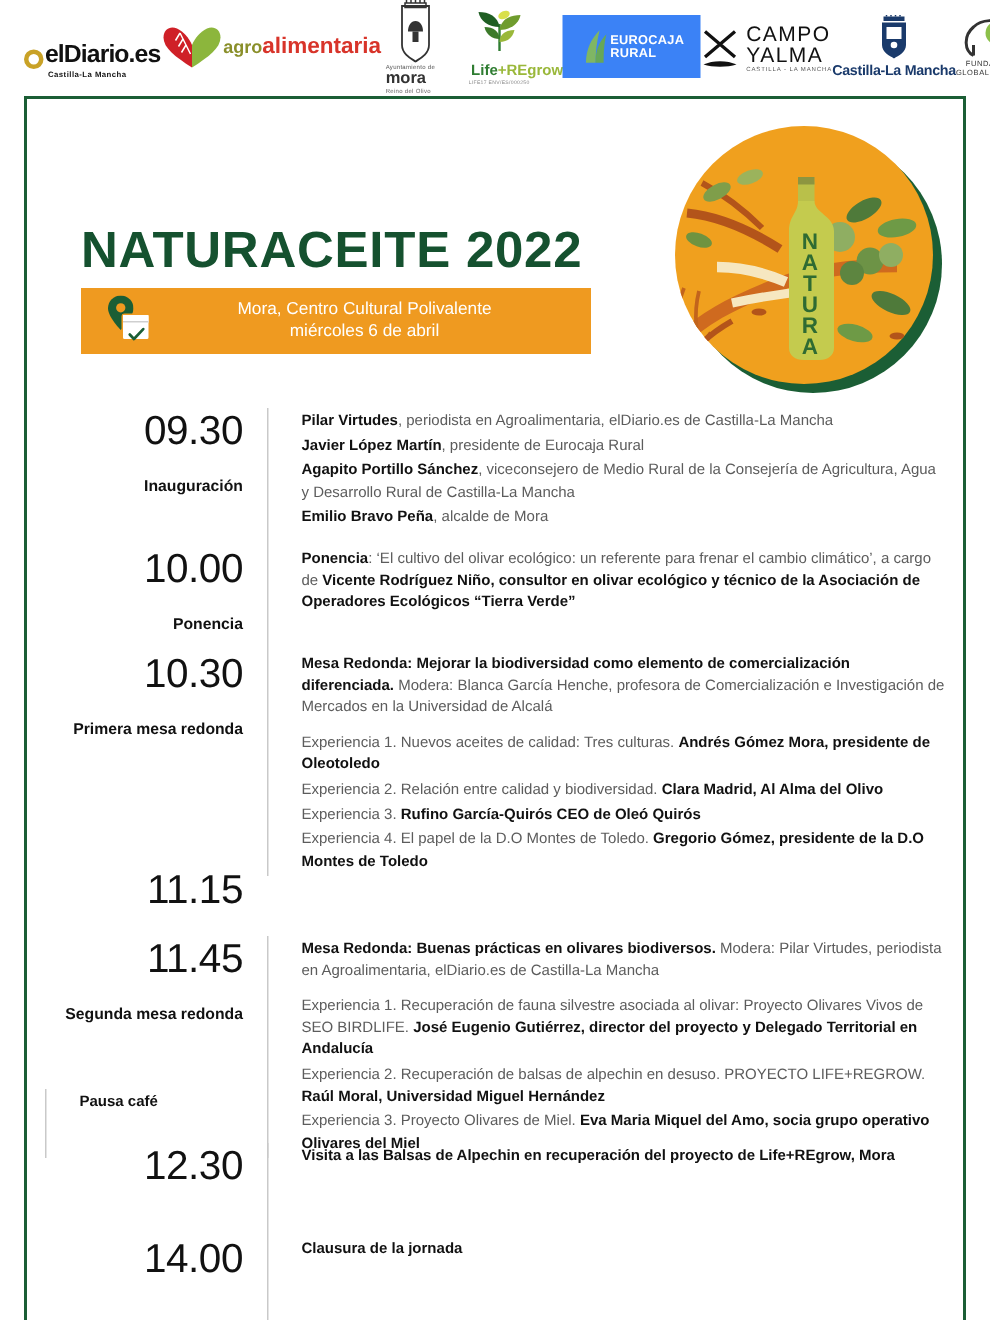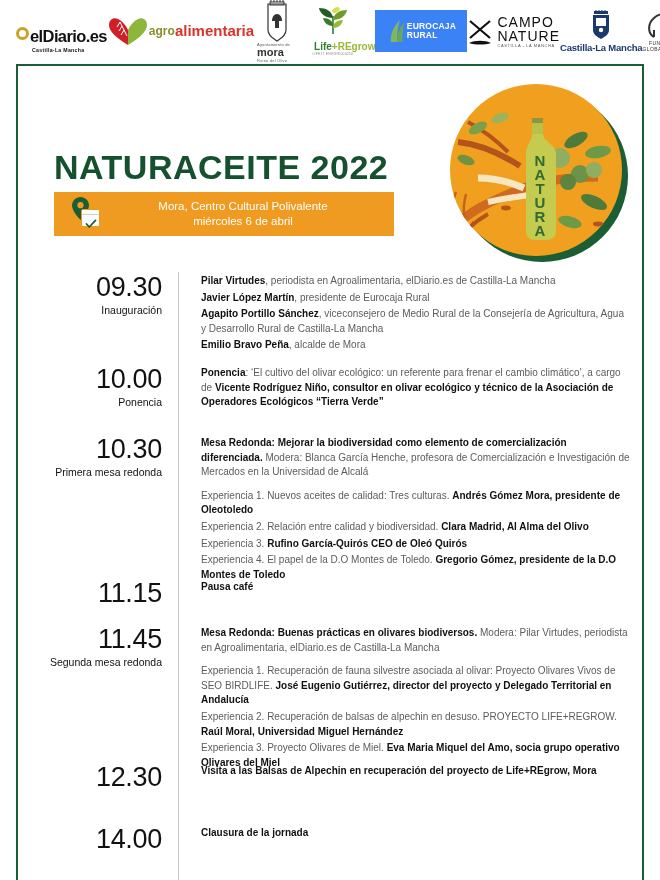--- a/index.html
+++ b/index.html
@@ -26,21 +26,21 @@
   }
   .logo {
     display: flex;
     align-items: center;
     justify-content: center;
     flex: 0 0 auto;
   }
 
   
   .logo-eldiario { flex-direction: column; align-items: flex-start; }
-  .eldiario-row { display: flex; align-items: flex-start; margin-top: 17px; }
+  .eldiario-row { display: flex; align-items: flex-end; margin-top: 17px; }
   .eldiario-o {
     width: 13px; height: 13px;
     border: 3.2px solid #c9a227;
     border-radius: 50%;
     box-sizing: border-box;
     margin-right: 1px;
   }
   .eldiario-txt {
     font-size: 16.5px;
     font-weight: bold;
@@ -210,24 +210,24 @@
   }
   .time {
     font-size: 27px;
     color: #111111;
     line-height: 30px;
     letter-spacing: -0.3px;
     font-weight: 300;
   }
   .time-label {
     font-size: 10.5px;
-    font-weight: normal;
+    font-weight: bold;
     color: #111111;
     line-height: 13px;
-    margin-top: 2px;
+    margin-top: 16px;
   }
   .desc-col {
     flex: 1 1 auto;
     border-left: 1.2px solid #c9c9c9;
     padding: 0 24px 0 22px;
     align-self: stretch;
     min-height: 100%;
     box-sizing: border-box;
   }
   .desc-inner { padding-top: 2px; }
@@ -313,21 +313,21 @@
 
   <div class="logo logo-campo">
     <div class="campo-x">
       <svg viewBox="0 0 26 30" width="26" height="30">
         <path d="M3 3 L23 20 M23 3 L3 20" stroke="#111" stroke-width="2.2" fill="none"></path>
         <path d="M2 25 C8 22 18 22 24 25 C18 27 8 27 2 25 Z" fill="#111"></path>
       </svg>
     </div>
     <div>
       <div class="campo-txt-l1">CAMPO</div>
-      <div class="campo-txt-l2">NATURE</div>
+      <div class="campo-txt-l2">YALMA</div>
       <div class="campo-sub">CASTILLA - LA MANCHA</div>
     </div>
   </div>
 
   <div class="logo logo-clm">
     <div class="clm-shield">
       <svg viewBox="0 0 22 30" width="22" height="30">
         <rect x="4" y="1" width="14" height="3" fill="#1a3a6b"></rect>
         <path d="M6 1 v-1 M9 1 v-1 M12 1 v-1 M15 1 v-1" stroke="#1a3a6b" stroke-width="1"></path>
         <path d="M3 5 h16 v15 c0 5 -5 7 -8 9 c-3 -2 -8 -4 -8 -9 Z" fill="#1a3a6b"></path>
@@ -467,21 +467,21 @@
         <div class="desc-col" style="min-height: 144px;">
           <div class="desc-inner">
             <p class="desc-p"><b>Mesa Redonda: Mejorar la biodiversidad como elemento de comercialización diferenciada.</b> Modera: Blanca García Henche, profesora de Comercialización e Investigación de Mercados en la Universidad de Alcalá</p>
             <p class="desc-p gap">Experiencia 1. Nuevos aceites de calidad: Tres culturas. <b>Andrés Gómez Mora, presidente de Oleotoledo</b></p>
             <p class="desc-p">Experiencia 2. Relación entre calidad y biodiversidad. <b>Clara Madrid, Al Alma del Olivo</b></p>
             <p class="desc-p">Experiencia 3. <b>Rufino García-Quirós CEO de Oleó Quirós</b></p>
             <p class="desc-p">Experiencia 4. El papel de la D.O Montes de Toledo. <b>Gregorio Gómez, presidente de la D.O Montes de Toledo</b></p>
           </div>
         </div>
       </div>
-      <div class="row" style="position: absolute; top: 306px; left: 0px; width: 100%;">
+      <div class="row" style="position: absolute; top: 306px; left: 0px; width: 100%; flex-direction: column;">
         <div class="time-col">
           <div class="time">11.15</div>
         </div>
         <div class="desc-col" style="min-height: 46px;">
           <div class="desc-inner">
             <p class="desc-p allbold">Pausa café</p>
           </div>
         </div>
       </div>
       <div class="row" style="position: absolute; top: 352px; left: 0px; width: 100%;">

